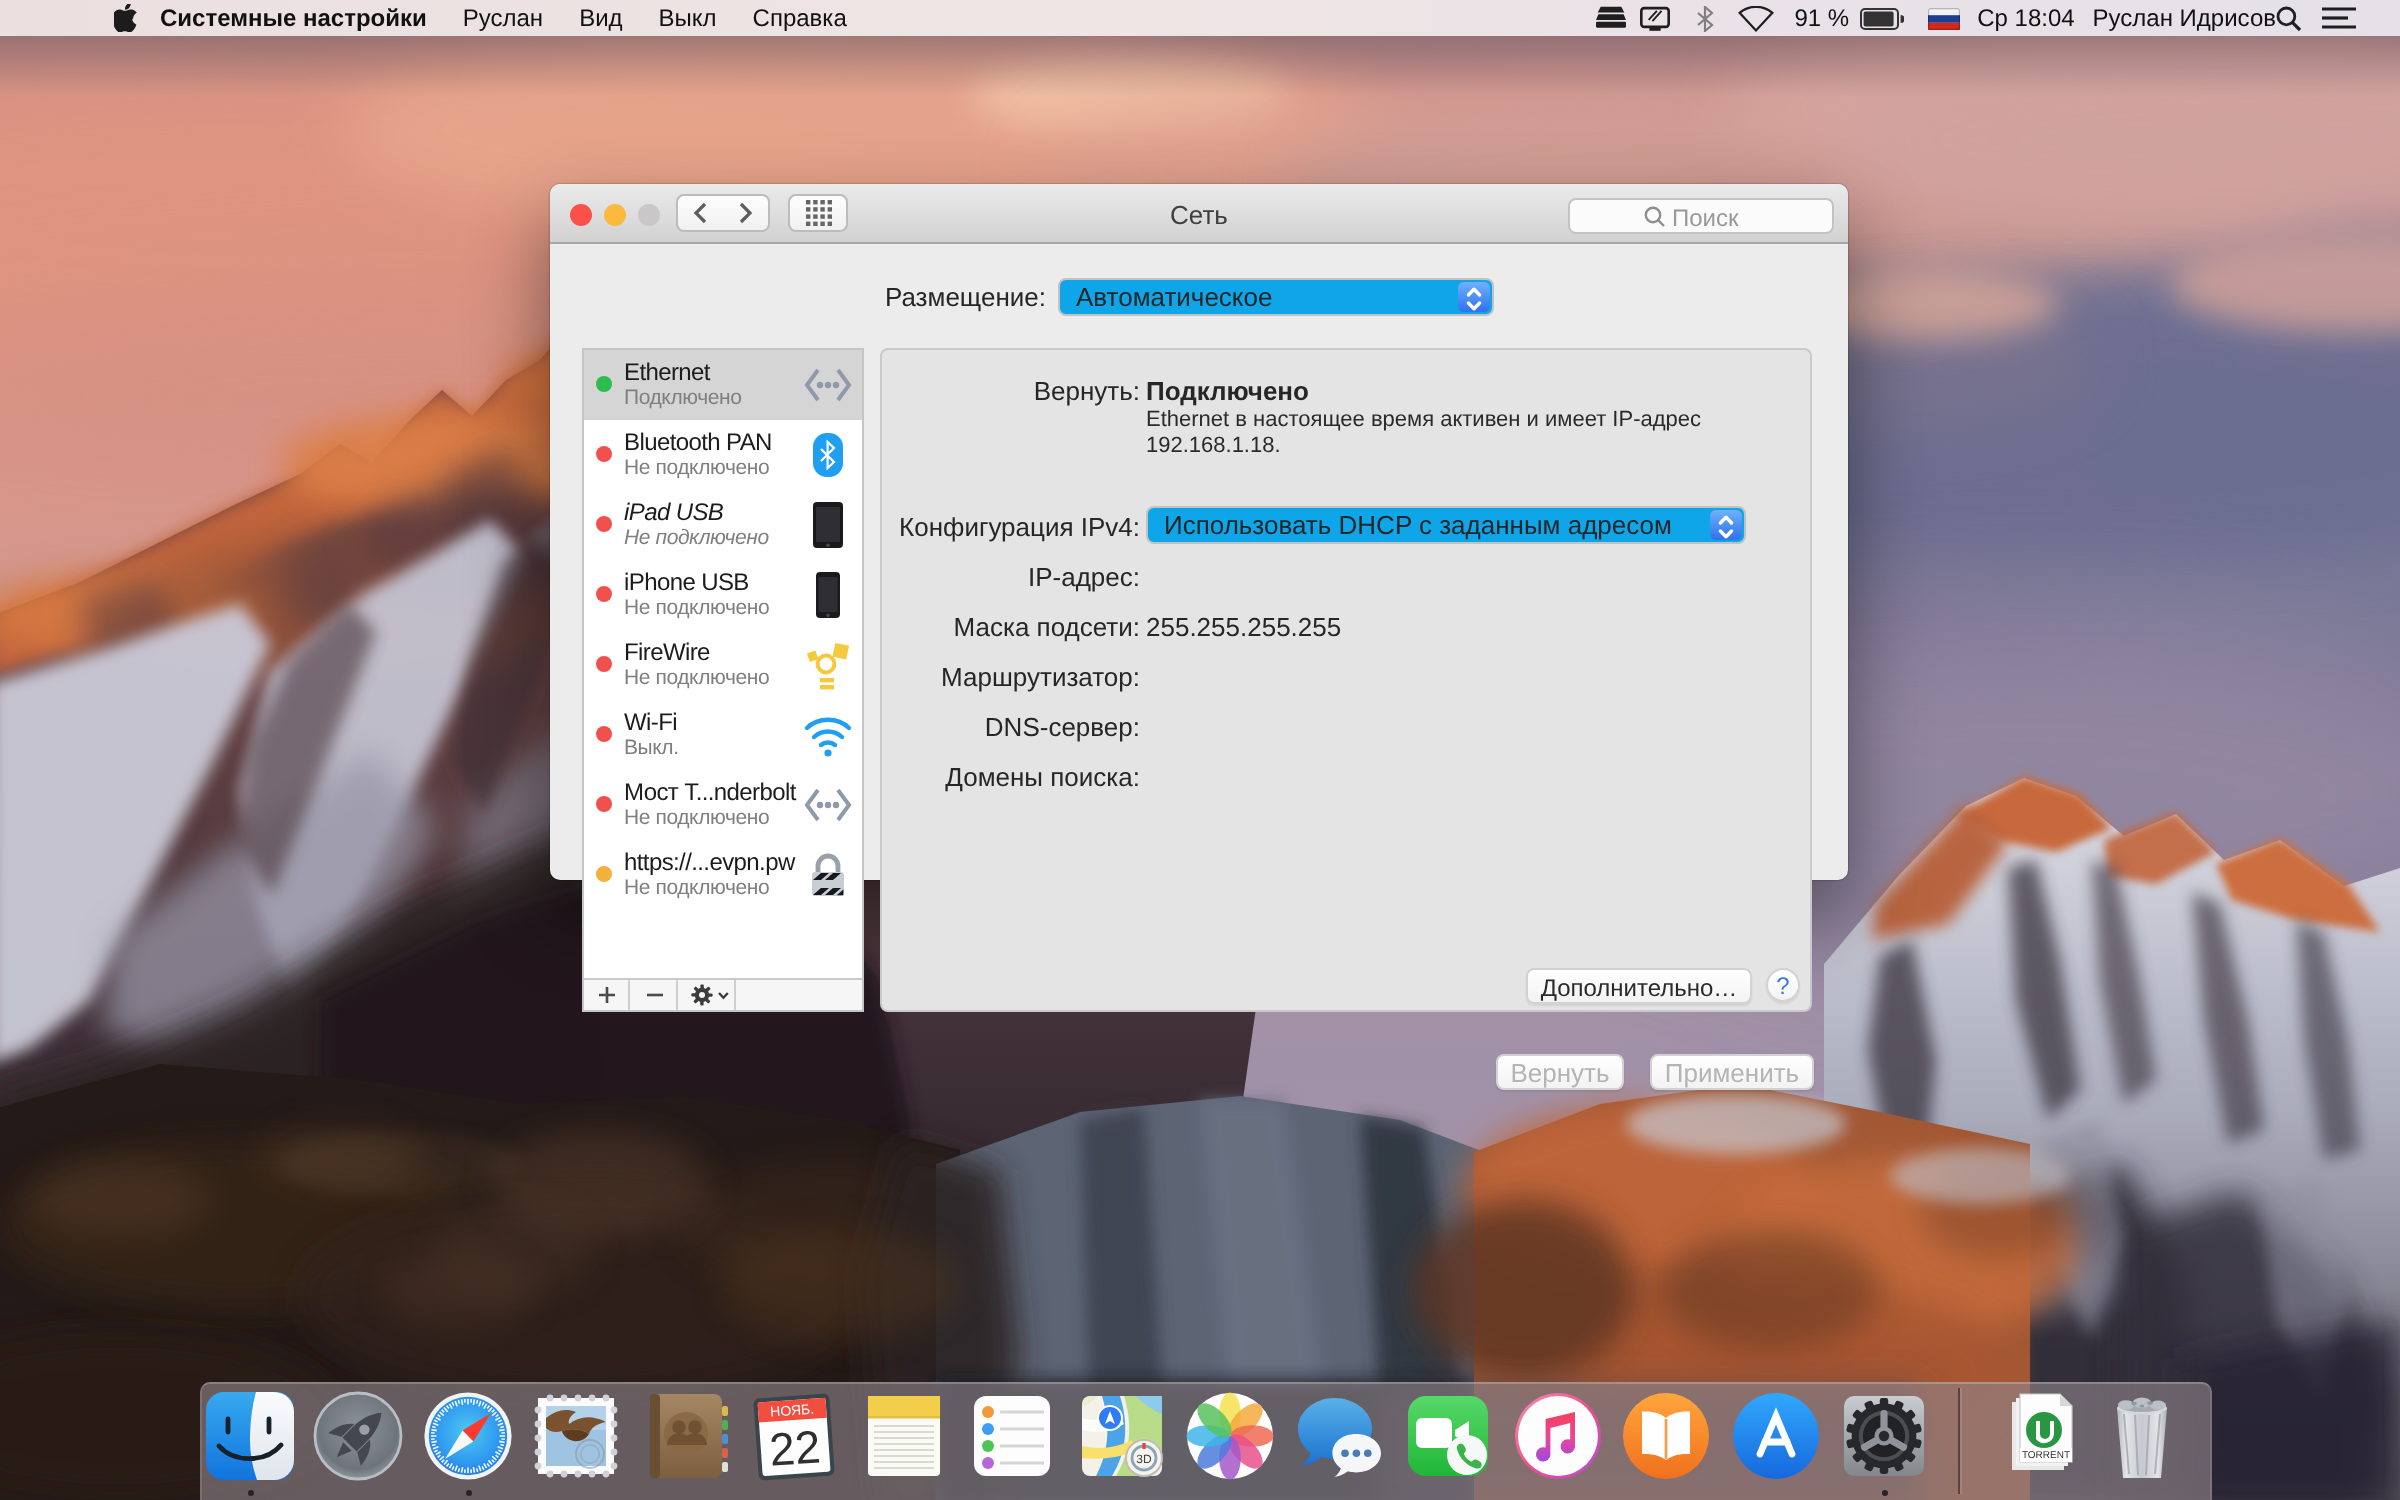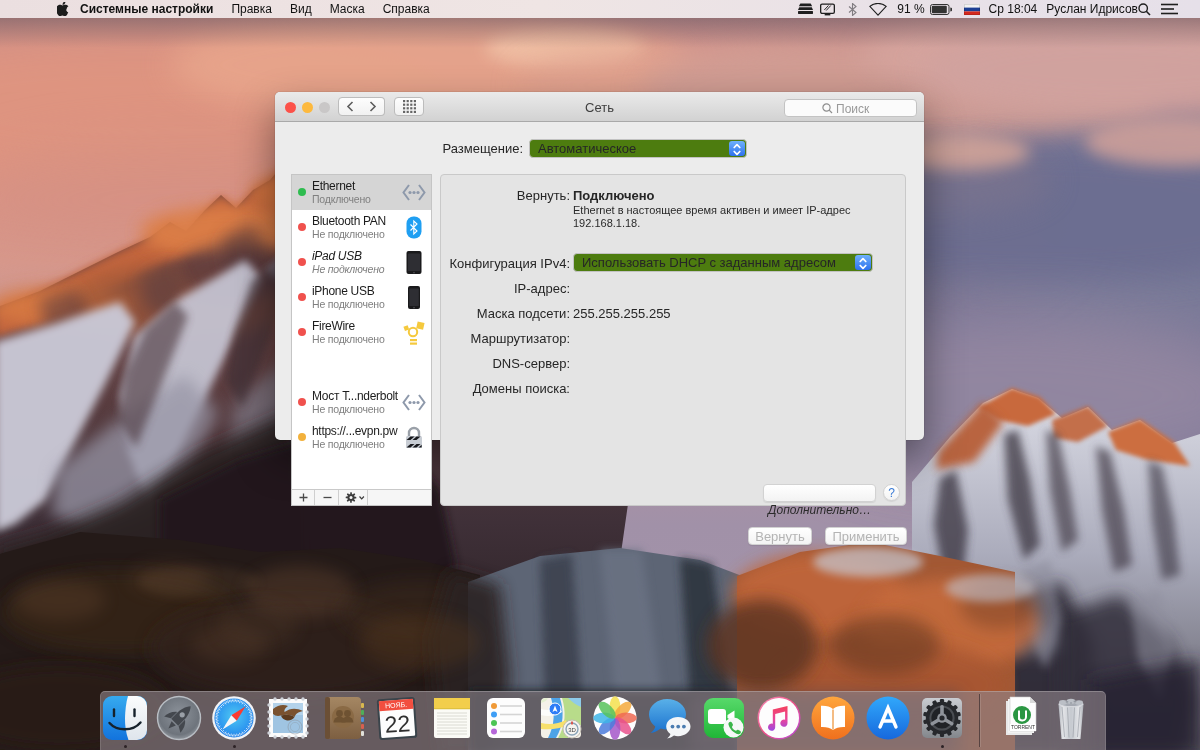--- a/index.html
+++ b/index.html
@@ -23,21 +23,21 @@
     border-bottom:1px solid #a9a9a9; }
   .tl { position:absolute; top:10px; width:11px; height:11px; border-radius:50%; }
   #title { position:absolute; width:100%; top:8px; text-align:center; font-size:13px; color:#3f3f3f; }
   .tbtn { position:absolute; top:5px; height:19px; background:linear-gradient(#fdfdfd,#f1f1f1);
     border:1px solid #bcbcbc; display:flex; align-items:center; justify-content:center; }
   #searchf { position:absolute; top:7px; left:509px; width:133px; height:18px;
     background:#fbfbfb; border:1px solid #c3c3c3; border-radius:4px;
     font-size:12px; color:#999; }
   .label13 { position:absolute; font-size:13px; color:#262626; text-align:right; }
   .val13 { position:absolute; font-size:13px; color:#262626; }
-  .select { position:absolute; background:#4d7c0f; border:1px solid #c2c2c2; border-radius:4px;
+  .select { position:absolute; background:#0ea5e9; border:1px solid #c2c2c2; border-radius:4px;
     font-size:13px; color:#262626; }
   .selecttext { position:absolute; left:8px; top:1px; }
   .stepper { position:absolute; right:1px; top:1px; width:16px; bottom:1px;
     background:linear-gradient(#6fb1fb,#2e71ee); border-radius:3px; }
   #sidebar { position:absolute; left:16px; top:82px; width:141px; height:332px;
     background:#fff; border:1px solid #c5c5c5; }
   .row { position:absolute; left:0; width:139px; height:35px; }
   .row .t { position:absolute; left:20px; top:4px; font-size:12px; color:#1c1c1c; letter-spacing:-0.3px; }
   .row .s { position:absolute; left:20px; top:18px; font-size:10.5px; color:#7f7f7f; letter-spacing:-0.2px; }
   .row .dot { position:absolute; left:6px; top:13px; width:8px; height:8px; border-radius:50%; }
@@ -194,23 +194,23 @@
   <path fill="#4a4350" opacity="0.5" filter="url(#b8)" d="M690,692 L960,692 L960,755 L690,755 Z"></path>
   <path fill="#262230" opacity="0.85" filter="url(#b8)" d="M1090,680 L1200,660 L1200,755 L1090,755 Z"></path>
 </svg>
 
 <div id="menubar">
   <div id="mleft">
     <svg class="mi" style="margin-left:17px;margin-right:2px" width="12" height="14" viewBox="0 0 24 28">
         <path fill="#1c1c1c" d="M19.2 14.8c0-4 3.4-6 3.6-6.2-2-2.8-4.8-3.2-5.8-3.2-2.4-.2-4.8 1.4-6 1.4-1.2 0-3.2-1.4-5.2-1.4-2.6 0-5 1.6-6.4 4-2.6 4.6-.6 11.4 1.8 15.2 1.2 1.8 2.6 3.8 4.6 3.8 2 0 2.6-1.2 5-1.2s3 1.2 5 1.2 3.4-1.8 4.6-3.6c1.4-2 2-4 2-4.2 0 0-4-1.6-4.2-5.8zM15.4 3.4c1-1.4 1.8-3.2 1.6-5-1.6.2-3.4 1-4.4 2.4-1 1.2-1.8 3-1.6 4.8 1.8.2 3.4-.8 4.4-2.2z"></path>
       </svg>
     <span class="mi b">Системные настройки</span>
-    <span class="mi">Правка</span>
+    <span class="mi">Руслан</span>
     <span class="mi">Вид</span>
-    <span class="mi">Маска</span>
+    <span class="mi">Выкл</span>
     <span class="mi">Справка</span>
   </div>
   <div id="mright">
     <svg class="mi" style="margin-right:7px" width="15" height="12" viewBox="0 0 16 12">
         <g fill="#1f1f1f">
           <path d="M2.5 0 h11 l1.6 3 h-14.2 Z"></path>
           <path d="M1.3 4 h13.4 l1.3 3 h-16 Z"></path>
           <rect x="0" y="8" width="16" height="3.2" rx="0.6"></rect>
         </g>
       </svg>
@@ -361,20 +361,33 @@
         <div class="t">FireWire</div>
         <div class="s">Не подключено</div>
       <svg class="ic" width="26" height="25" viewBox="0 0 26 25">
           <g fill="#f5c93d">
             <circle cx="12" cy="12" r="4.2" fill="none" stroke="#f5c93d" stroke-width="2"></circle>
             <rect x="16" y="2" width="7" height="7" transform="rotate(12 19 5)"></rect>
             <rect x="3" y="6" width="4.5" height="4.5" transform="rotate(-20 5 8)"></rect>
             <rect x="9" y="19" width="7" height="2.2"></rect>
             <rect x="9" y="22.5" width="7" height="2.2"></rect>
           </g>
+        </svg>
+    </div>
+    <div class="row" style="top:175px;">
+      <div class="dot" style="background:#f0514d;"></div>
+        <div class="t">Wi-Fi</div>
+        <div class="s">Выкл.</div>
+      <svg class="ic" width="26" height="25" viewBox="0 0 26 25">
+          <g fill="none" stroke="#1f9ff2" stroke-width="2.2" stroke-linecap="round">
+            <path d="M2.5 9 C8 3.5, 18 3.5, 23.5 9"></path>
+            <path d="M6 13.5 C10 9.8, 16 9.8, 20 13.5"></path>
+            <path d="M9.5 17.5 C11.5 15.8, 14.5 15.8, 16.5 17.5"></path>
+          </g>
+          <circle cx="13" cy="21.5" r="1.8" fill="#1f9ff2"></circle>
         </svg>
     </div>
     <div class="row" style="top:210px;">
       <div class="dot" style="background:#f0514d;"></div>
         <div class="t">Мост T...nderbolt</div>
         <div class="s">Не подключено</div>
       <svg class="ic" width="26" height="25" viewBox="0 0 26 25">
           <g stroke="#8e99ab" stroke-width="2" fill="none">
             <path d="M8 5 L2.5 12.5 L8 20"></path>
             <path d="M18 5 L23.5 12.5 L18 20"></path>
@@ -457,21 +470,21 @@
           </g>
         </svg></div>
   </div>
   <div class="label13" style="left:140px;top:189px;width:155px;">IP-адрес:</div>
   <div class="label13" style="left:140px;top:214px;width:155px;">Маска подсети:</div>
   <div class="val13" style="left:298px;top:214px;">255.255.255.255</div>
   <div class="label13" style="left:140px;top:239px;width:155px;">Маршрутизатор:</div>
   <div class="label13" style="left:140px;top:264px;width:155px;">DNS-сервер:</div>
   <div class="label13" style="left:140px;top:289px;width:155px;">Домены поиска:</div>
 
-  <div class="btn" style="left:488px;top:392px;width:113px;height:18px;font-size:12px;"><span style="position:relative;top:18px;font-style:italic;">Дополнительно…</span></div>
+  <div class="btn" style="left:488px;top:392px;width:113px;height:18px;font-size:12px;"><span style="position:relative;top:2px;">Дополнительно…</span></div>
   <div class="btn" style="left:608px;top:392px;width:17px;height:17px;border-radius:50%;color:#3a7bd5;font-size:12px;"><span style="position:relative;top:1px;">?</span></div>
   <div class="btn" style="left:473px;top:435px;width:64px;height:18px;color:#b4b4b4;"><span style="position:relative;top:1px;">Вернуть</span></div>
   <div class="btn" style="left:550px;top:435px;width:82px;height:18px;color:#b4b4b4;"><span style="position:relative;top:1px;">Применить</span></div>
 </div>
 
 <div id="dock"></div>
 <div style="position:absolute;left:979px;top:694px;width:1px;height:53px;background:rgba(35,28,32,0.55);box-shadow:1px 0 0 rgba(255,255,255,0.12);"></div>
 <svg class="dkic" style="left:102px" width="46" height="46" viewBox="0 0 46 46">
     <defs>
       <linearGradient id="fg" x1="0" y1="0" x2="0" y2="1">

